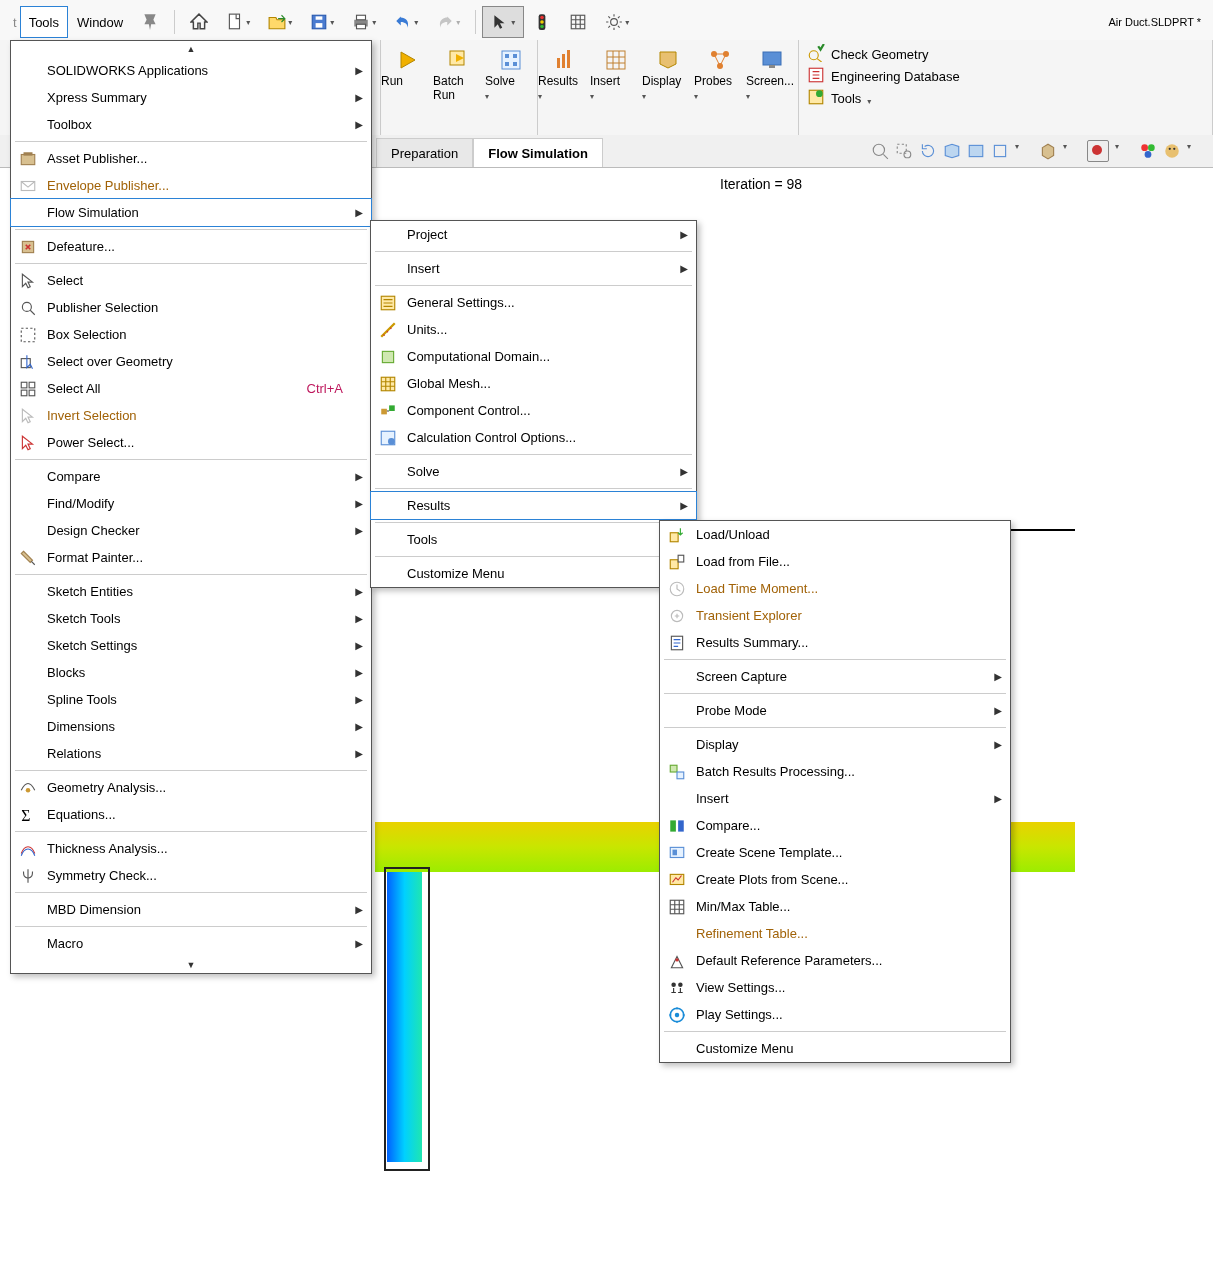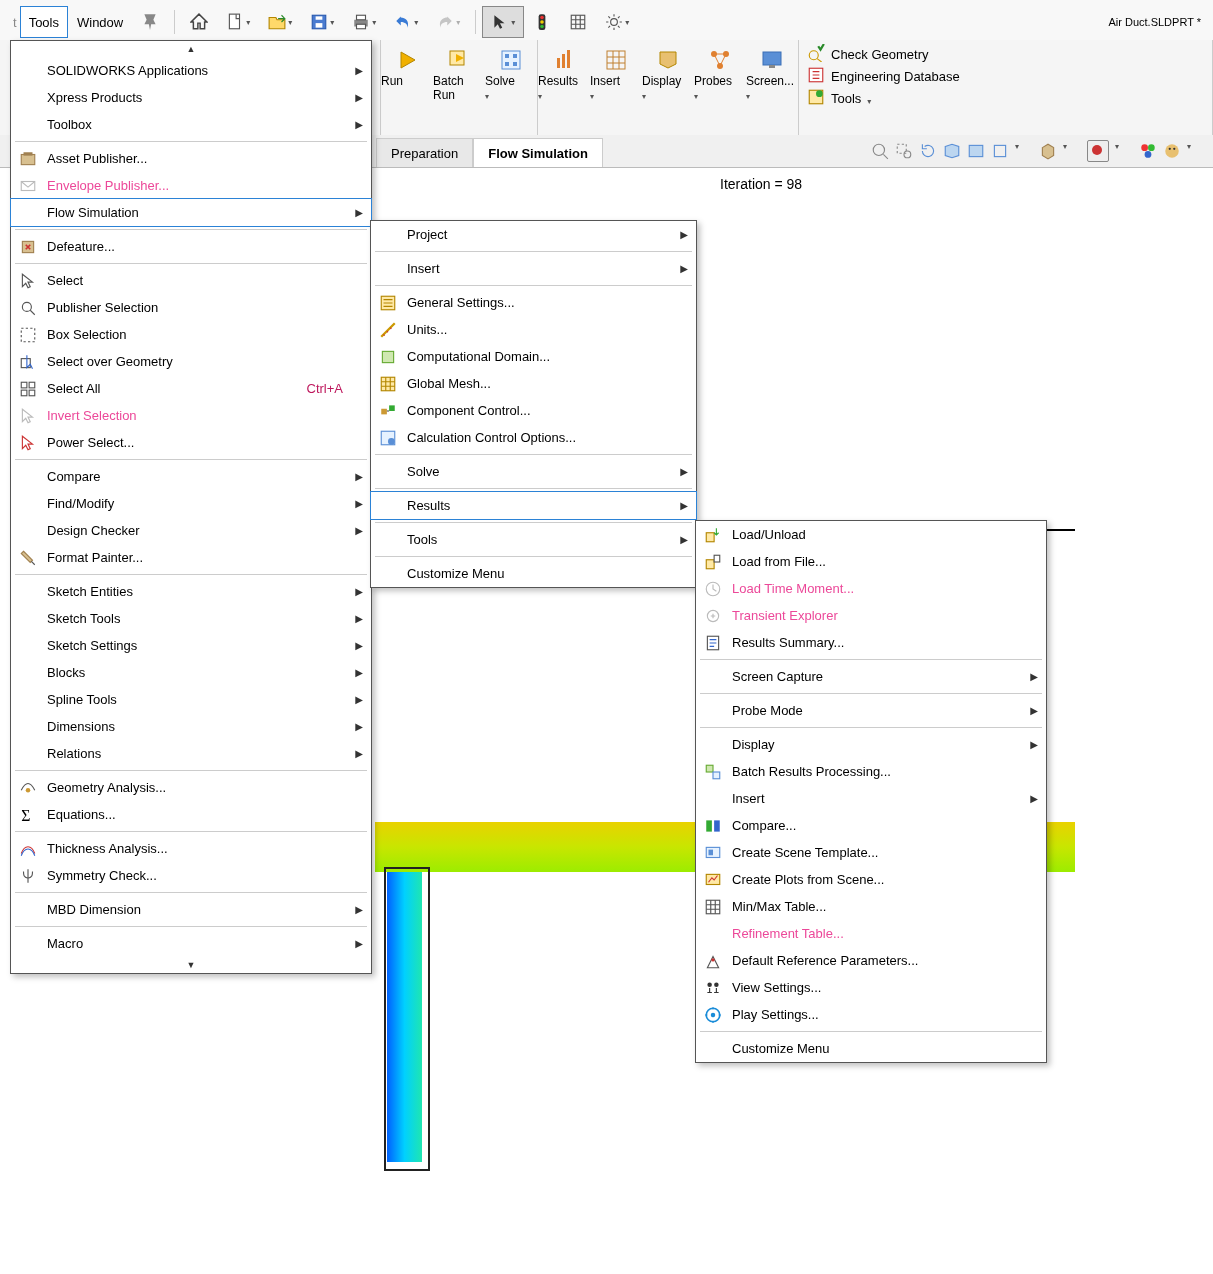--- a/index.html
+++ b/index.html
@@ -33,30 +33,30 @@
   .cfd-h1{position:absolute;left:375px;top:655px;width:700px;height:50px;background:linear-gradient(to bottom,#e9d200,#c8e600,#9cec00);}
   .cfd-v1{position:absolute;left:387px;top:705px;width:35px;height:290px;background:linear-gradient(to right,#0060ff,#00d0ff,#1fe6b0);}
   .cfd-v1b{position:absolute;left:384px;top:700px;width:42px;height:300px;border:2px solid #222;background:transparent;}
   .cfd-v2{position:absolute;left:822px;top:370px;width:42px;height:280px;background:linear-gradient(to right,#0050ff,#00c0ff,#20e060,#e8e000,#ff6a00,#ff0020);}
   .cfd-v2b{position:absolute;left:816px;top:362px;width:56px;height:14px;border:2px solid #222;}
   .cfd-h0{position:absolute;left:375px;top:362px;width:700px;height:2px;background:#000;}
   
   .menu{position:absolute;background:#fff;border:1px solid #555;box-shadow:3px 3px 6px rgba(0,0,0,.25);padding:0;}
   .menu .item{display:flex;align-items:center;height:27px;padding:0 22px 0 36px;position:relative;white-space:nowrap;}
   .menu .item.highlight{background:#fff;border:1px solid #2b82d6;margin:-1px;}
-  .menu .item.disabled{color:#ec4899;}
+  .menu .item.disabled{color:#a16207;}
   .menu .item .icon{position:absolute;left:8px;width:18px;height:18px;}
   .menu .item .arrow{position:absolute;right:8px;font-size:10px;color:#333;}
   .menu .item .accel{position:absolute;right:28px;color:#be185d;}
   .menu .sep{height:1px;background:#ccc;margin:3px 4px;}
   .menu .scroll{height:16px;text-align:center;font-size:9px;color:#333;line-height:16px;}
   
   #m1{left:10px;top:40px;width:360px;}
   #m2{left:370px;top:220px;width:325px;}
-  #m3{left:695px;top:520px;width:350px;}
+  #m3{left:659px;top:520px;width:350px;}
   
   .ico{display:inline-block;border:1px solid #888;background:#fafafa;}
   svg{display:block;}
 </style>
 </head>
 <body>
 
 <div class="viewport">
   <div class="cfd-h0"></div>
   <div class="cfd-v2"></div>
@@ -297,21 +297,21 @@
   </div>
 </div>
 
 <div class="menu" id="m1">
   <div class="scroll">▲</div>
   <div class="item">
       <span>SOLIDWORKS Applications</span>
       <span class="arrow">▶</span>
     </div>
   <div class="item">
-      <span>Xpress Products</span>
+      <span>Xpress Summary</span>
       <span class="arrow">▶</span>
     </div>
   <div class="item">
       <span>Toolbox</span>
       <span class="arrow">▶</span>
     </div>
   <div class="sep"></div>
   <div class="item">
       <span class="icon">
         <svg width="18" height="18" viewBox="0 0 16 16">

